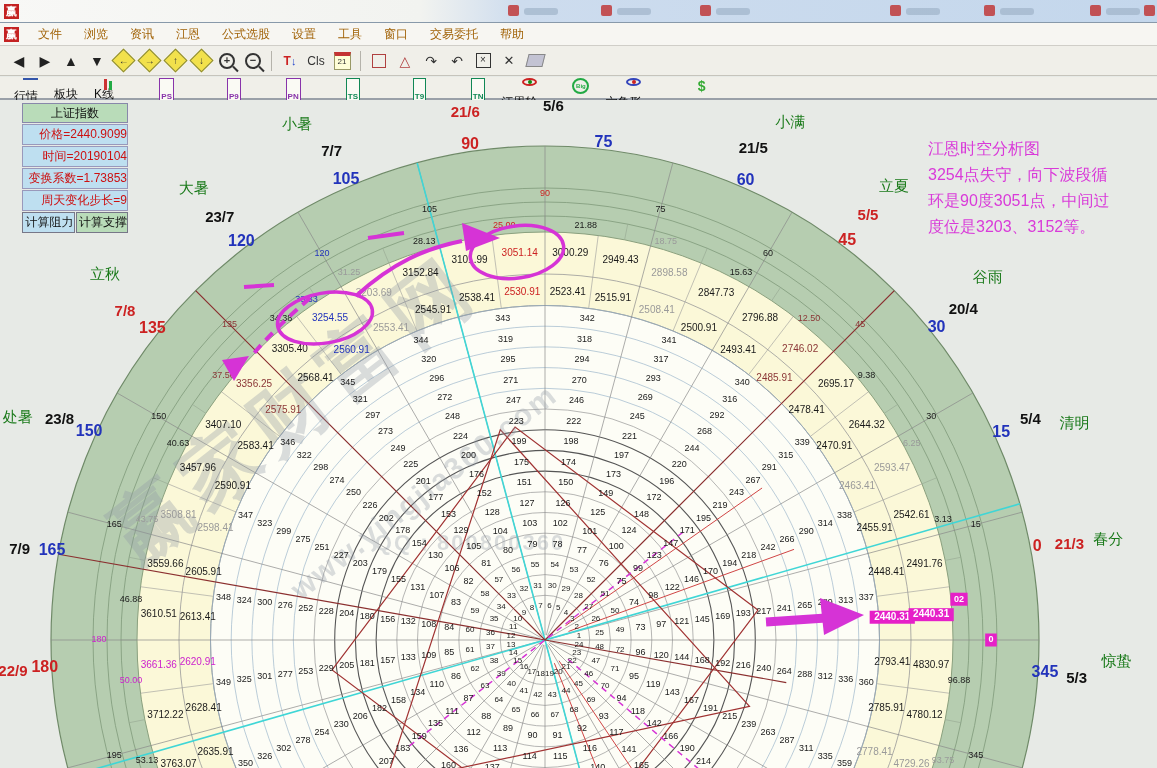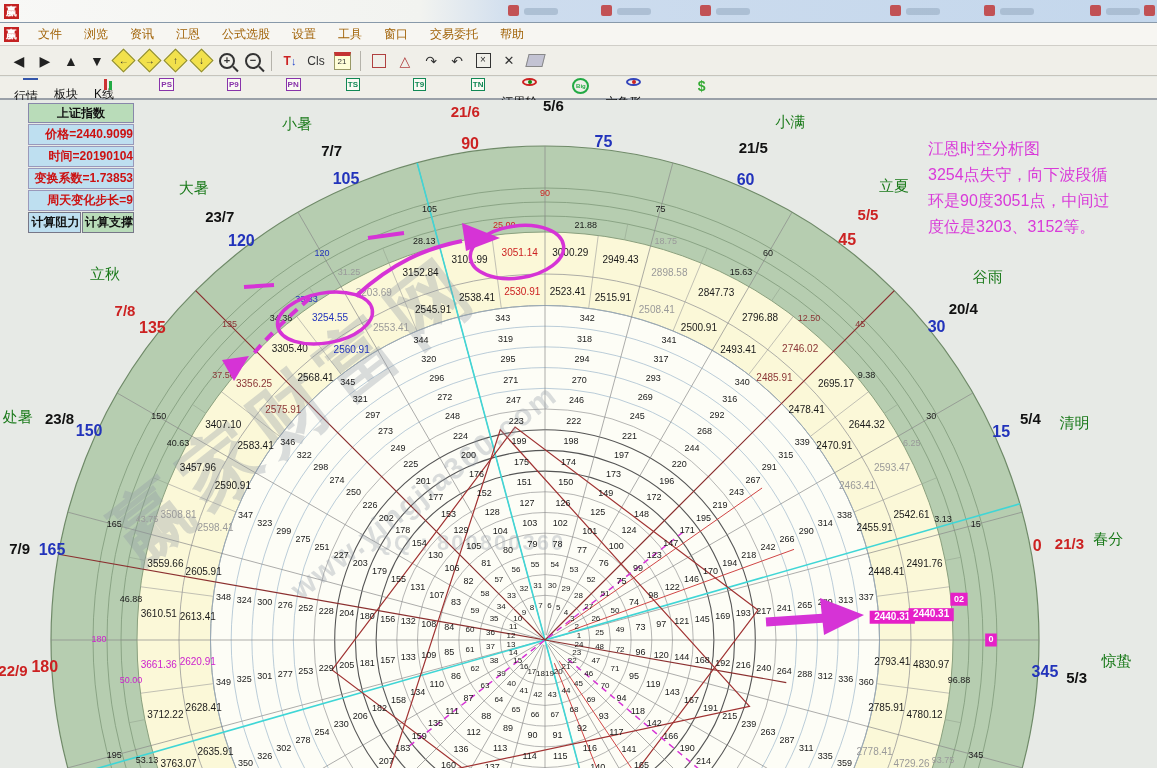--- a/index.html
+++ b/index.html
@@ -45,32 +45,32 @@
   
   #toolbar2{position:absolute;left:0;top:77px;width:1157px;height:23px;background:#f0efe9;
     border-bottom:2px solid #9aa0a8;display:flex;align-items:center;padding-left:8px;box-sizing:border-box;gap:4px;}
   .view-item{display:flex;align-items:flex-end;gap:8px;padding:0 6px;color:#111;height:20px;flex-direction:column;}
   .grd{width:13px;height:11px;border:1px solid #3355aa;
     background:repeating-linear-gradient(0deg,#7799cc 0 1px,#fff 1px 4px),repeating-linear-gradient(90deg,#7799cc 0 1px,#fff 1px 4px);}
   .blk{width:12px;height:12px;background:conic-gradient(#229988 0 25%,#4466cc 0 50%,#229988 0 75%,#99ccff 0);}
   .kc{position:relative;width:12px;height:14px;}
   .kc::before{content:"";position:absolute;left:2px;top:1px;width:3px;height:11px;background:#cc3333;}
   .kc::after{content:"";position:absolute;left:7px;top:3px;width:3px;height:9px;background:#22aa44;}
-  .badge{font-size:8px;font-weight:bold;border:1px solid currentColor;padding:0 1px;height:11px;line-height:11px;background:#fafaf4;}
+  .badge{font-size:8px;font-weight:bold;border:1px solid currentColor;padding:12px 1px;height:11px;line-height:11px;background:#fafaf4;}
   .b-p{color:#8833aa;} .b-t{color:#118855;}
   .tgt{width:11px;height:11px;border:2px solid #cc2222;border-radius:50%;display:flex;align-items:center;justify-content:center;}
   .tgt i{width:4px;height:4px;background:#118811;border-radius:50%;}
   .tgt2{border-color:#3344bb;} .tgt2 i{background:#cc2222;}
   .big{width:13px;height:13px;border:2px solid #22aa44;border-radius:50%;color:#22aa44;
     font-size:6px;font-weight:bold;text-align:center;line-height:12px;}
   .dollar{color:#33aa33;font-weight:bold;font-size:14px;}
   
   #wheel-wrap{position:absolute;left:0;top:100px;width:1157px;height:668px;background:#e7eae6;}
   
-  #info-panel{position:absolute;left:8px;top:103px;width:106px;z-index:5;font-weight:bold;padding-left:20px;}
+  #info-panel{position:absolute;left:2px;top:103px;width:106px;z-index:5;font-weight:normal;padding-left:20px;}
   #info-panel .hdr{background:#b9dcb9;color:#111;text-align:center;height:18px;line-height:18px;
     border:1px solid #88a;margin-bottom:1px;font-size:12px;}
   #info-panel .row{background:#bedff0;color:#cc1111;height:19px;line-height:19px;padding-left:2px;
     border:1px solid #99b;margin-bottom:1px;white-space:nowrap;font-size:12px;text-align:right;}
   #info-panel .btns{display:flex;gap:1px;}
   #info-panel .btn{flex:1;height:19px;line-height:19px;text-align:right;border:1px solid #778;color:#111;cursor:pointer;font-size:12px;}
   .btn-blue{background:#bedff0;} .btn-green{background:#b9dcb9;}
   
   #annotation-text{position:absolute;left:928px;top:136px;width:232px;color:#d93ad9;
     font-size:16px;line-height:26px;white-space:pre-line;z-index:4;}

